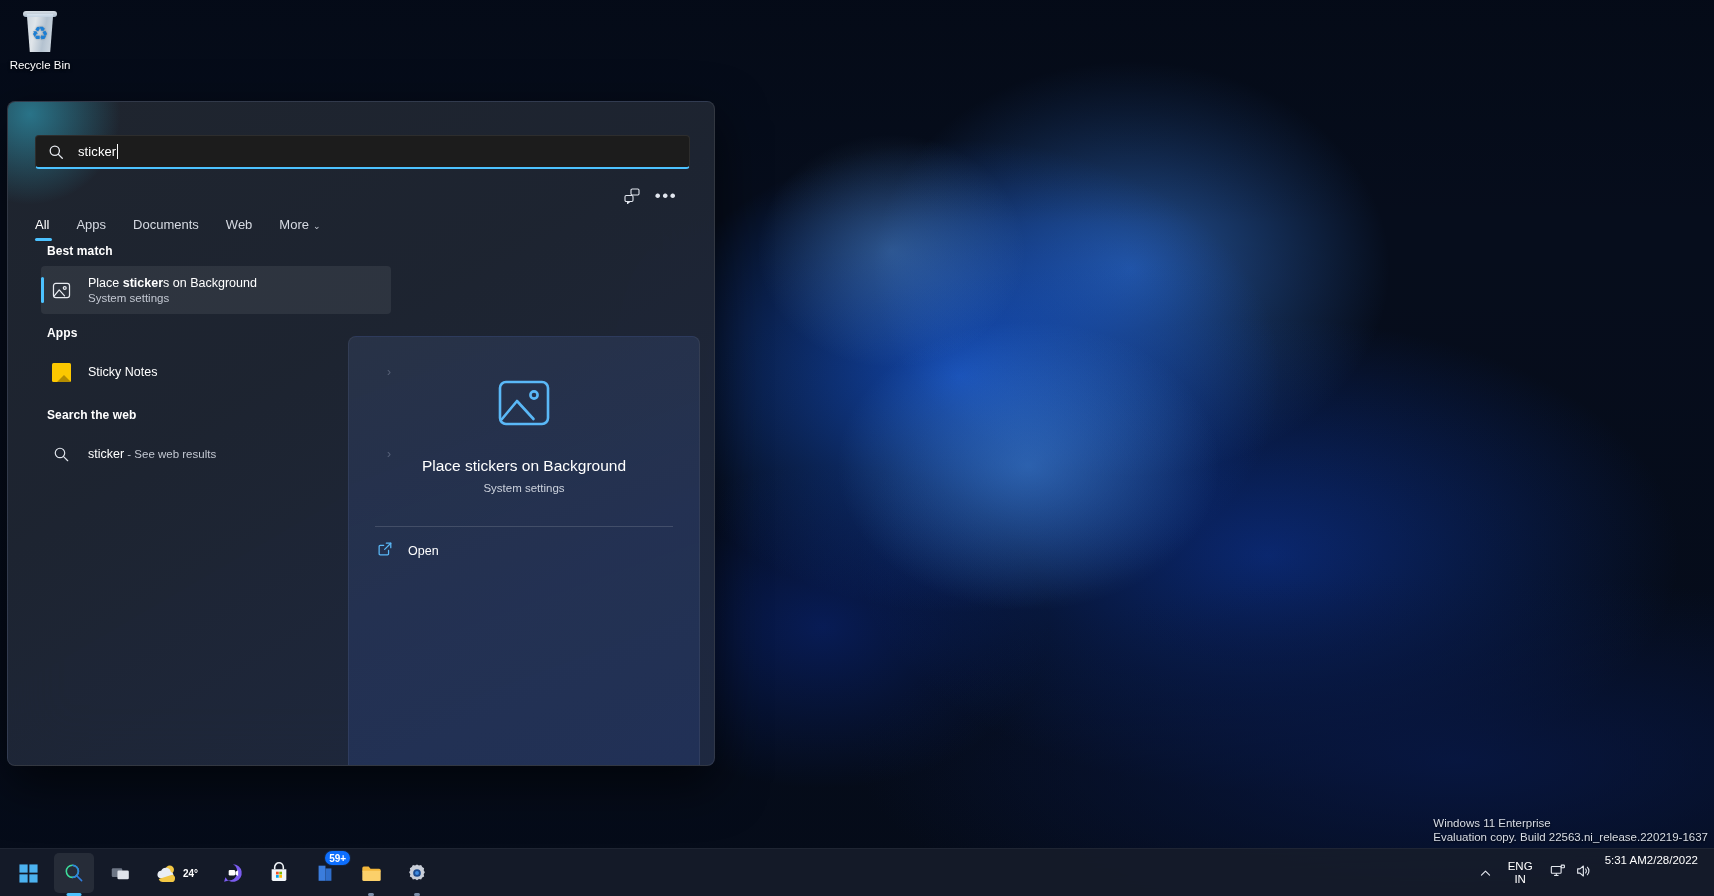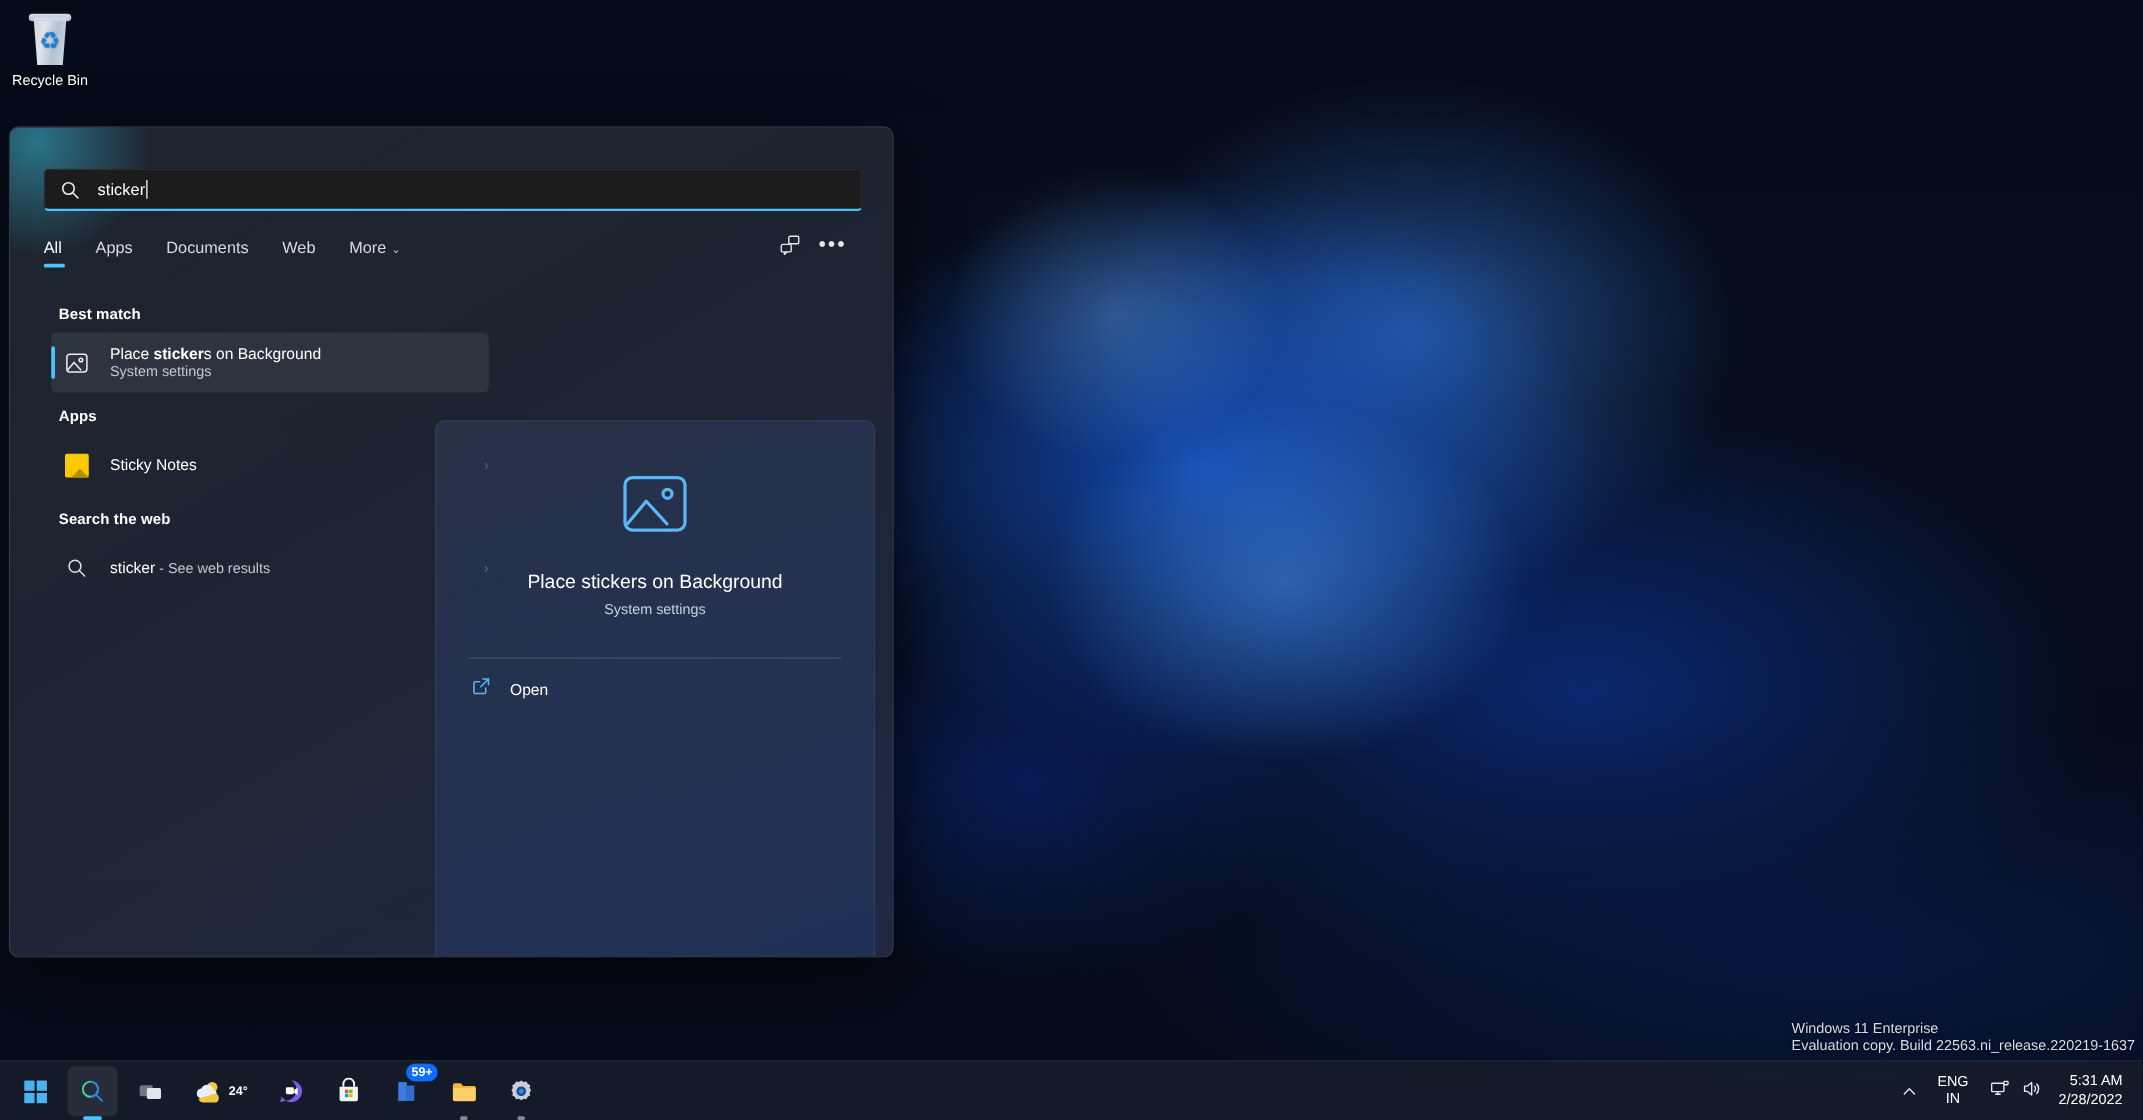--- a/index.html
+++ b/index.html
@@ -115,20 +115,21 @@
 
   
   #tabs {
     position:absolute; left:27px; top:88px; width:655px; height:32px;
     display:flex; align-items:flex-start;
   }
   .tab {
     position:relative; font-size:13px; color:#d6dae2;
     padding:0 0 9px 0; margin-right:27px; cursor:default;
     white-space:nowrap;
+    margin-top:27px;
   }
   .tab.active { color:#ffffff; }
   .tab.active::after {
     content:""; position:absolute; left:0; bottom:0;
     width:17px; height:3px; background:#4cc2ff; border-radius:2px;
   }
   .tab .chev { font-size:9px; margin-left:4px; color:#c9ced8; }
 
   .tab-actions {
     position:absolute; right:14px; top:-4px;
@@ -237,21 +238,21 @@
     border:1.5px solid rgba(23,29,42,0.9);
   }
 
   #tray {
     position:absolute; right:6px; top:0; height:48px;
     display:flex; align-items:center; gap:0;
   }
   .tray-item { display:flex; align-items:center; justify-content:center;
     height:40px; border-radius:5px; padding:0 7px; cursor:default; }
   .tray-lang { flex-direction:column; line-height:13px; font-size:11.5px; color:#ffffff; padding:0 9px; }
-  .tray-clock { flex-direction:column; align-items:flex-end; line-height:15px;
+  .tray-clock { flex-direction:row; align-items:flex-start; line-height:15px;
     font-size:11.5px; color:#ffffff; padding:0 10px 0 6px; }
   .tray-icons { display:flex; align-items:center; gap:9px; padding:0 8px; }
 </style>
 </head>
 <body>
 
 <div id="wallpaper"></div>
 
 <div id="recycle-bin">
   <div class="glyph">

